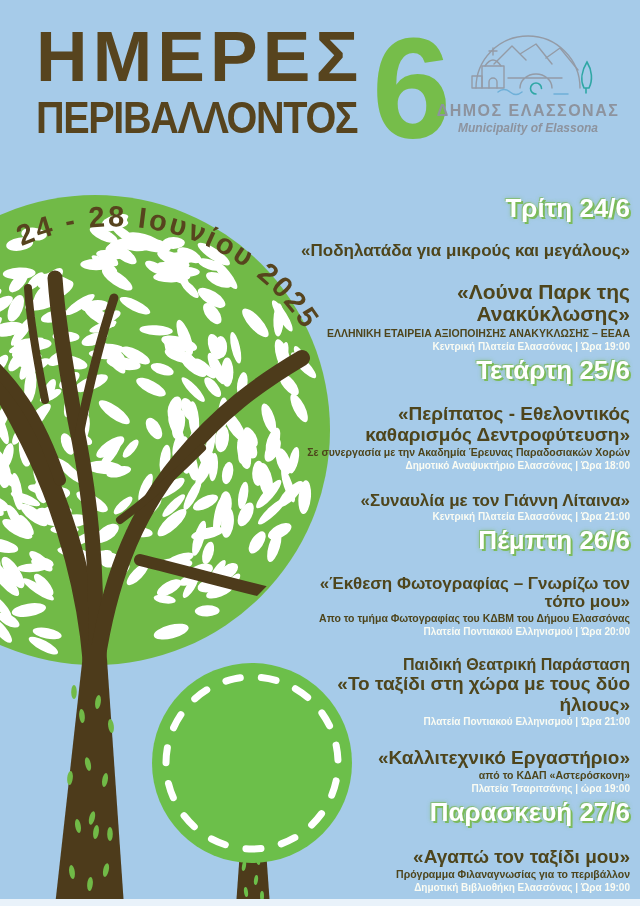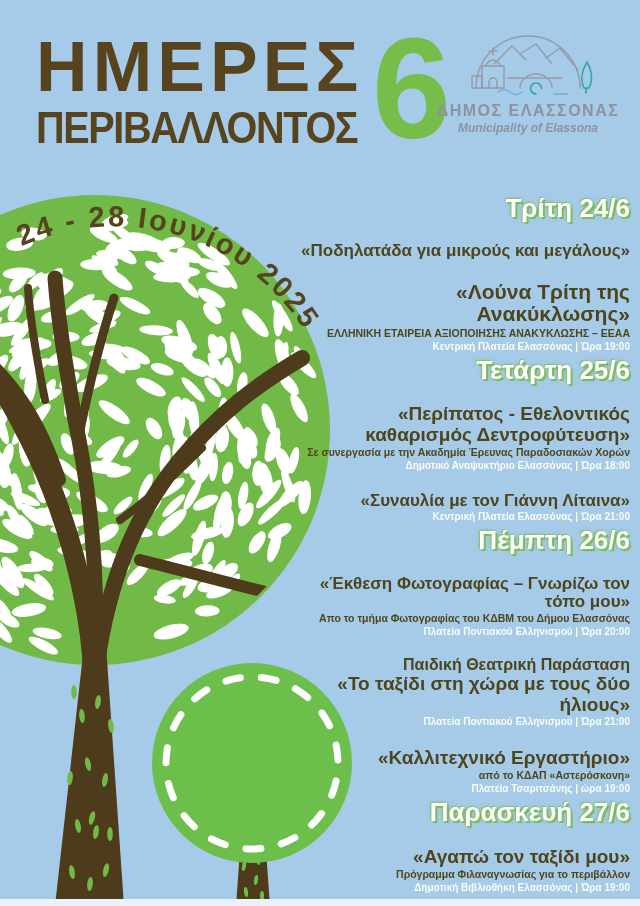--- a/index.html
+++ b/index.html
@@ -2,21 +2,21 @@
 <html><head>
 <meta charset="utf-8">
 <style>
   html,body{margin:0;padding:0;}
   body{width:640px;height:906px;overflow:hidden;font-family:"Liberation Sans",sans-serif;}
   .poster{position:relative;width:640px;height:906px;background:#a6cbe9;overflow:hidden;}
   .art{position:absolute;left:0;top:0;width:640px;height:906px;display:block;}
   .bottom-strip{position:absolute;left:0;bottom:0;width:640px;height:7px;background:#e9f2fa;}
 
   
-  .title-block{position:absolute;left:36px;top:32px;color:#57441e;font-weight:bold;line-height:1;}
+  .title-block{position:absolute;left:36px;top:22px;color:#57441e;font-weight:bold;line-height:1;}
   .title-line1{font-size:70px;letter-spacing:5px;transform:scaleX(1.02);transform-origin:left;}
   .title-line2{font-size:44px;letter-spacing:-1.5px;transform:scaleX(.90);transform-origin:left;margin-top:4px;}
   .edition-six{position:absolute;left:372px;top:18px;font-size:142px;font-weight:bold;color:#76bd4a;line-height:1;}
 
   
   .logo{position:absolute;left:436px;top:24px;width:184px;text-align:center;color:#8d939e;}
   .logo-art{display:block;margin:0 auto;}
   .logo-gr{font-size:16px;font-weight:bold;letter-spacing:1.5px;margin-top:2px;white-space:nowrap;}
   .logo-en{font-size:12px;font-weight:bold;margin-top:1px;font-style:italic;}
 
@@ -428,21 +428,21 @@
   </div>
 
   <div class="program">
 
     <section class="day">
       <div class="day-header">Τρίτη 24/6</div>
       <div class="event">
         <div class="event-title">«Ποδηλατάδα για μικρούς και μεγάλους»</div>
       </div>
       <div class="event">
-        <div class="event-title size-lg">«Λούνα Τρίτη της Ανακύκλωσης»</div>
+        <div class="event-title size-lg">«Λούνα Παρκ της Ανακύκλωσης»</div>
         <div class="event-note">ΕΛΛΗΝΙΚΗ ΕΤΑΙΡΕΙΑ ΑΞΙΟΠΟΙΗΣΗΣ ΑΝΑΚΥΚΛΩΣΗΣ – ΕΕΑΑ</div>
         <div class="venue">Κεντρική Πλατεία Ελασσόνας  | Ώρα 19:00</div>
       </div>
     </section>
 
     <section class="day">
       <div class="day-header">Τετάρτη 25/6</div>
       <div class="event">
         <div class="event-title size-md">«Περίπατος - Εθελοντικός καθαρισμός Δεντροφύτευση»</div>
         <div class="event-note">Σε συνεργασία με την Ακαδημία Έρευνας Παραδοσιακών Χορών</div>

